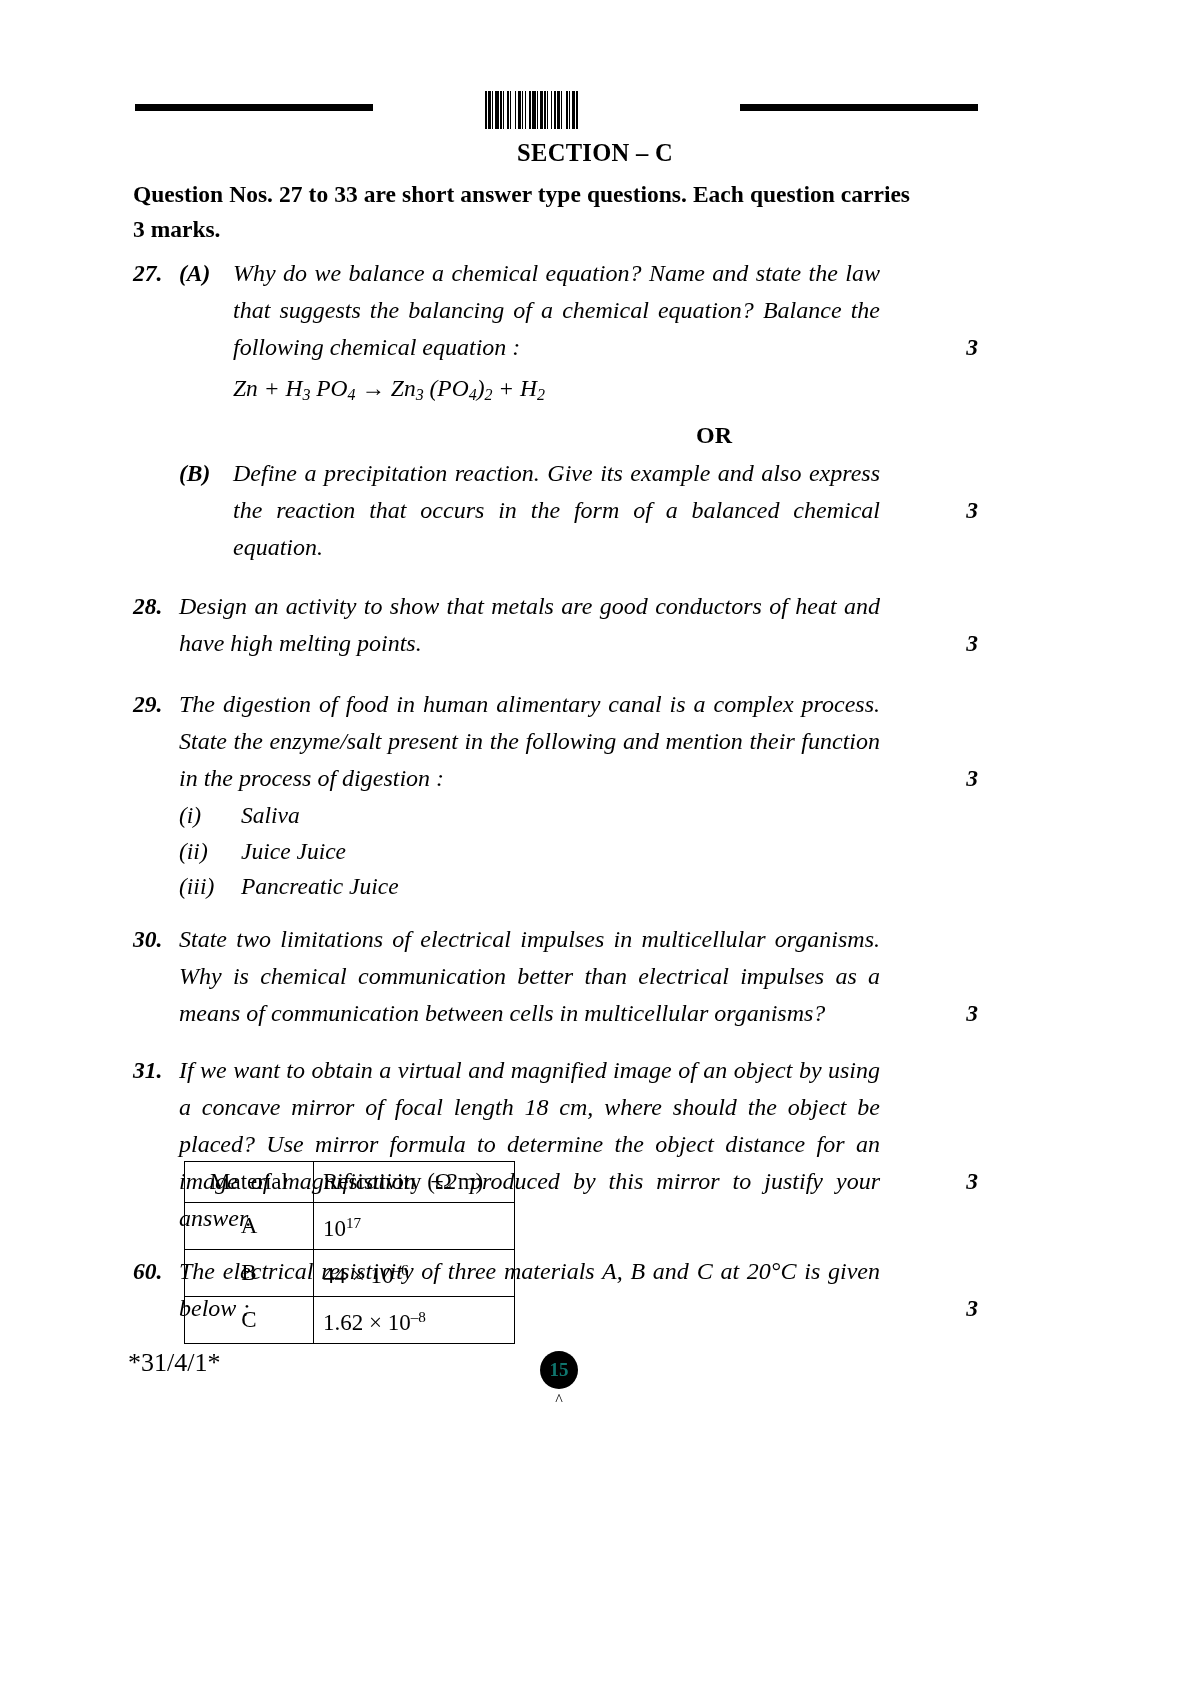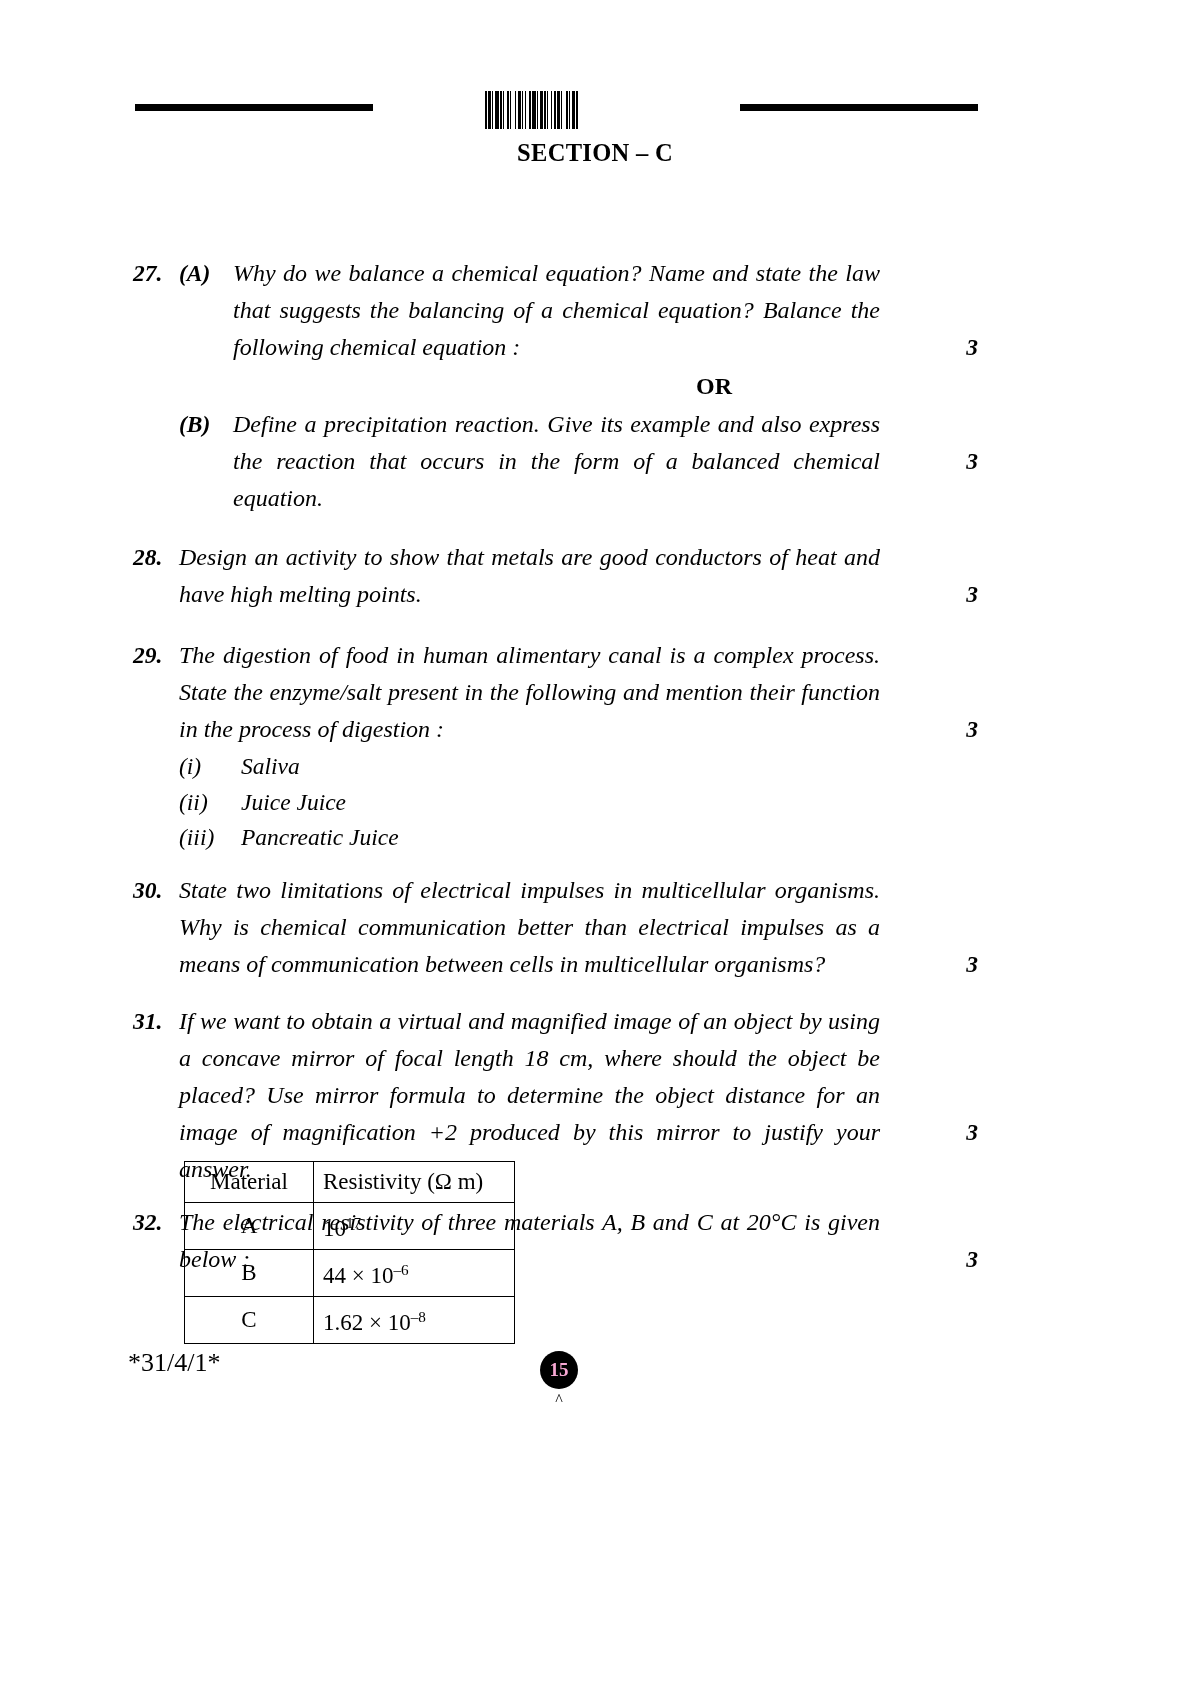--- a/index.html
+++ b/index.html
@@ -186,21 +186,21 @@
     font-size: 26px;
   }
   .page-badge {
     position: absolute;
     left: 540px;
     top: 1348px;
     width: 38px;
     height: 38px;
     border-radius: 50%;
     background: #000;
-    color: #f9a8d4;
+    color: #0f766e;
     font-size: 19px;
     font-weight: bold;
     text-align: center;
     line-height: 38px;
   }
   .page-caret {
     position: absolute;
     left: 540px;
     top: 1388px;
     width: 38px;
@@ -269,29 +269,37 @@
       <i style="width: 1px; background: rgb(0, 0, 0);"></i>
       <i style="width: 2px; background: transparent;"></i>
       <i style="width: 3px; background: rgb(0, 0, 0);"></i>
       <i style="width: 1px; background: transparent;"></i>
       <i style="width: 2px; background: rgb(0, 0, 0);"></i>
       <i style="width: 1px; background: transparent;"></i>
     </div>
 
   <div class="section-title">SECTION – C</div>
 
+  <div class="instruction">Question Nos. 27 to 33 are short answer type questions. Each question carries 3 marks.</div>
 
   <div class="qlist">
 
     <div class="q">
       <div class="q-row">
         <div class="q-num">27.</div>
         <div class="q-sub">(A)</div>
         <div class="q-body">Why do we balance a chemical equation? Name and state the law that suggests the balancing of a chemical equation? Balance the following chemical equation :</div>
         <div class="marks" style="top:74px;">3</div>
+      </div>
+      <div class="q-row">
+        <div class="q-num"></div>
+        <div class="q-sub"></div>
+        <div class="eq">
+          Zn + H<sub>3</sub> PO<sub>4</sub> → Zn<sub>3</sub> (PO<sub>4</sub>)<sub>2</sub> + H<sub>2</sub>
+        </div>
       </div>
       <div class="or">OR</div>
       <div class="q-row">
         <div class="q-num"></div>
         <div class="q-sub">(B)</div>
         <div class="q-body">Define a precipitation reaction. Give its example and also express the reaction that occurs in the form of a balanced chemical equation.</div>
         <div class="marks" style="top:37px;">3</div>
       </div>
     </div>
 
@@ -339,21 +347,21 @@
     <div class="q" style="margin-top:20px;">
       <div class="q-row">
         <div class="q-num">31.</div>
         <div class="q-body">If we want to obtain a virtual and magnified image of an object by using a concave mirror of focal length 18 cm, where should the object be placed? Use mirror formula to determine the object distance for an image of magnification +2 produced by this mirror to justify your answer.</div>
         <div class="marks" style="top:111px;">3</div>
       </div>
     </div>
 
     <div class="q" style="margin-top:12px;">
       <div class="q-row">
-        <div class="q-num">32.</div>
+        <div class="q-num">60.</div>
         <div class="q-body">The electrical resistivity of three materials A, B and C at 20°C is given below :</div>
         <div class="marks" style="top:37px;">3</div>
       </div>
     </div>
 
   </div>
 
   <div class="table-wrap">
     <table class="res">
       <tbody>

